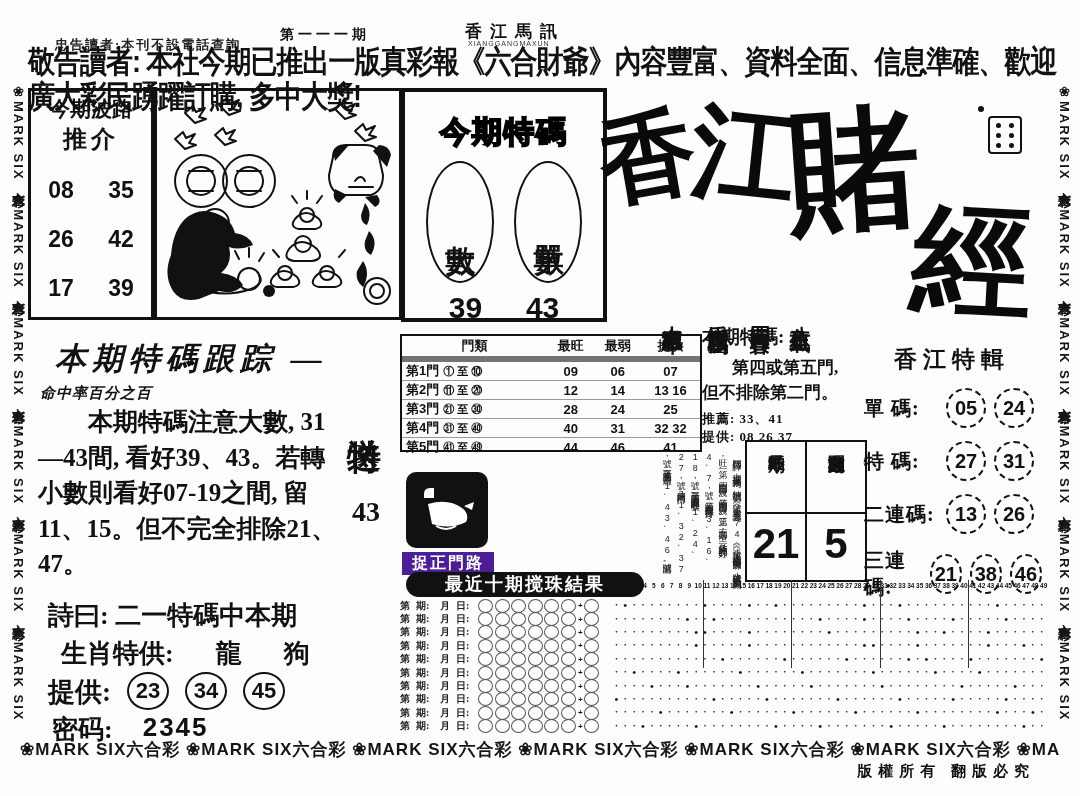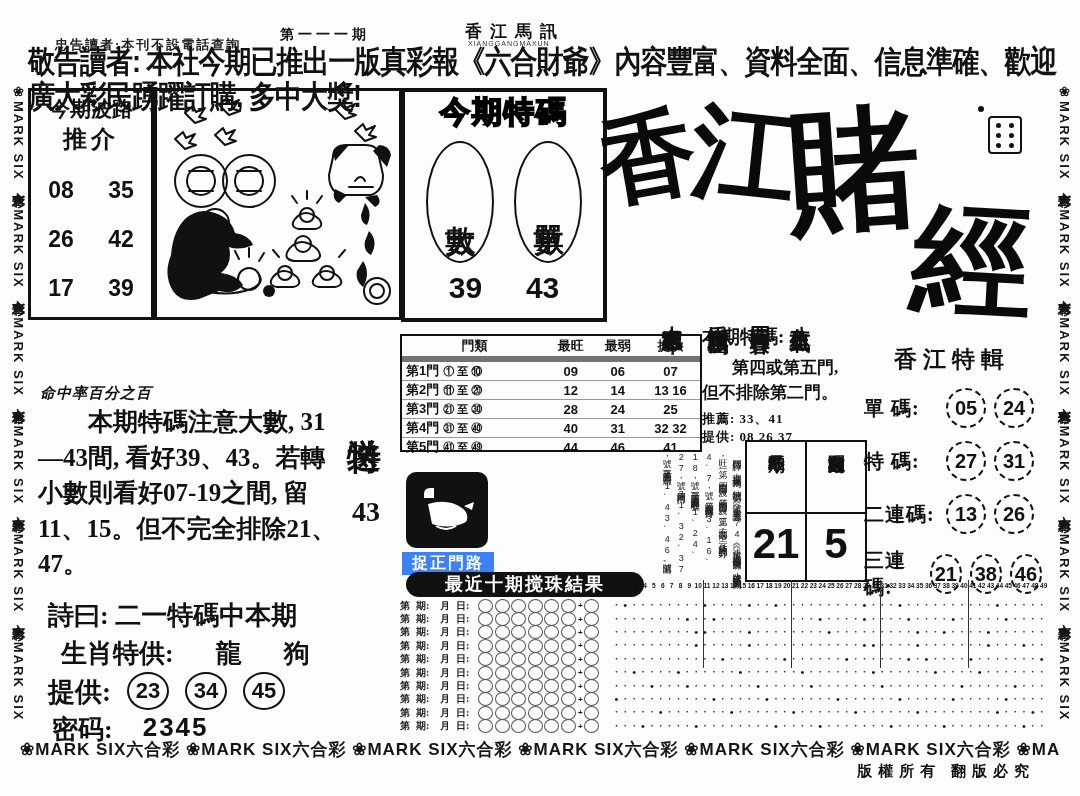--- a/index.html
+++ b/index.html
@@ -25,21 +25,21 @@
             letter-spacing:-1px;transform:scaleY(1.15);transform-origin:top left;}
 
   
   .bolu-box{left:28px;top:88px;width:120px;height:226px;text-align:center;}
   .bolu-title{font:bold 21px "Liberation Sans",sans-serif;margin-top:4px;}
   .bolu-title2{font:bold 24px "Liberation Sans",sans-serif;letter-spacing:4px;}
   .bolu-pair{font:bold 23px "Liberation Sans",sans-serif;margin-top:22px;display:flex;justify-content:space-around;}
   .illu-box{left:154px;top:88px;width:242px;height:226px;}
   .tema-box{left:401px;top:88px;width:198px;height:226px;border-width:4px;text-align:center;}
   .bubble{font:900 30px "Liberation Sans",sans-serif;letter-spacing:2px;color:#fff;
-          -webkit-text-stroke:2px #000;text-shadow:0 0 1px #000;margin-top:0;}
+          -webkit-text-stroke:2px #000;text-shadow:0 0 1px #000;margin-top:20px;}
   .oval-row{display:flex;justify-content:space-evenly;margin-top:8px;}
   .oval{width:64px;height:118px;border:2px solid #111;border-radius:50%;display:flex;
         align-items:center;justify-content:center;}
   .oval span{writing-mode:vertical-rl;text-orientation:upright;font:bold 30px "Liberation Serif",serif;}
   .tema-nums{display:flex;justify-content:space-evenly;font:bold 30px "Liberation Sans",sans-serif;margin-top:8px;}
 
   
   .masthead{left:600px;top:88px;width:440px;height:235px;}
   .mast-char{position:absolute;font-family:"Liberation Serif",serif;font-weight:900;color:#0a0a0a;}
   .slogan{position:absolute;bottom:4px;font:bold 21px "Liberation Serif",serif;
@@ -71,21 +71,21 @@
   .gate-table th{font-weight:bold;border-bottom:6px solid #737373;padding:1px 0;}
   .gate-table td{text-align:center;border-bottom:1px solid #999;padding:0;}
   .gate-table tr:last-child td{border-bottom:none;}
   .gate-cell{display:flex;gap:4px;justify-content:flex-start;padding-left:4px;align-items:center;}
 
   
   .commentary{left:400px;top:452px;width:345px;height:126px;}
   .stamp{position:absolute;left:6px;top:20px;width:82px;height:76px;background:#111;border-radius:10px;
          display:flex;align-items:center;justify-content:center;}
   .stamp svg{width:66px;height:60px;}
-  .stamp-label{position:absolute;left:2px;top:100px;width:92px;background:#3b82f6;color:#fff;
+  .stamp-label{position:absolute;left:2px;top:100px;width:92px;background:#4c1d95;color:#fff;
                font:bold 16px "Liberation Sans",sans-serif;text-align:center;letter-spacing:2px;padding:1px 0;}
   .comm-text{position:absolute;right:2px;top:0;height:126px;width:242px;
              writing-mode:vertical-rl;text-orientation:upright;
              font:9px/1.55 "Liberation Sans",sans-serif;letter-spacing:1px;color:#222;}
 
   
   .tips{left:702px;top:324px;width:158px;height:118px;}
   .tips .t1{font:bold 19px "Liberation Serif",serif;}
   .tips .t2{font:bold 17px "Liberation Serif",serif;margin-top:6px;margin-left:30px;}
   .tips .t3{font:bold 17px "Liberation Serif",serif;margin-top:2px;}
@@ -246,20 +246,21 @@
         <i></i>
       </div>
     <div id="slogans">
         <div class="slogan" style="left: 186px;">八方盈正氣</div>
         <div class="slogan" style="left: 146px;">四海同賀春</div>
         <div class="slogan" style="left: 104px;">香江贈靈碼</div>
         <div class="slogan" style="left: 58px;">大家過肥年</div>
       </div>
   </div>
 
+  <div class="abs track-title">本期特碼跟踪 —</div>
   <div class="abs track-sub">命中率百分之百</div>
   <div class="abs track-body">　　本期特碼注意大數, 31—43間, 看好39、43。若轉小數則看好07-19之間, 留11、15。但不完全排除21、47。</div>
   <div class="abs tesong">
     <div class="lab">特送</div>
     <div class="num">31</div>
     <div class="num">43</div>
   </div>
   <div class="abs poem">詩曰: 二一特碼中本期</div>
   <div class="abs zodiac">
     <span>生肖特供:</span>

